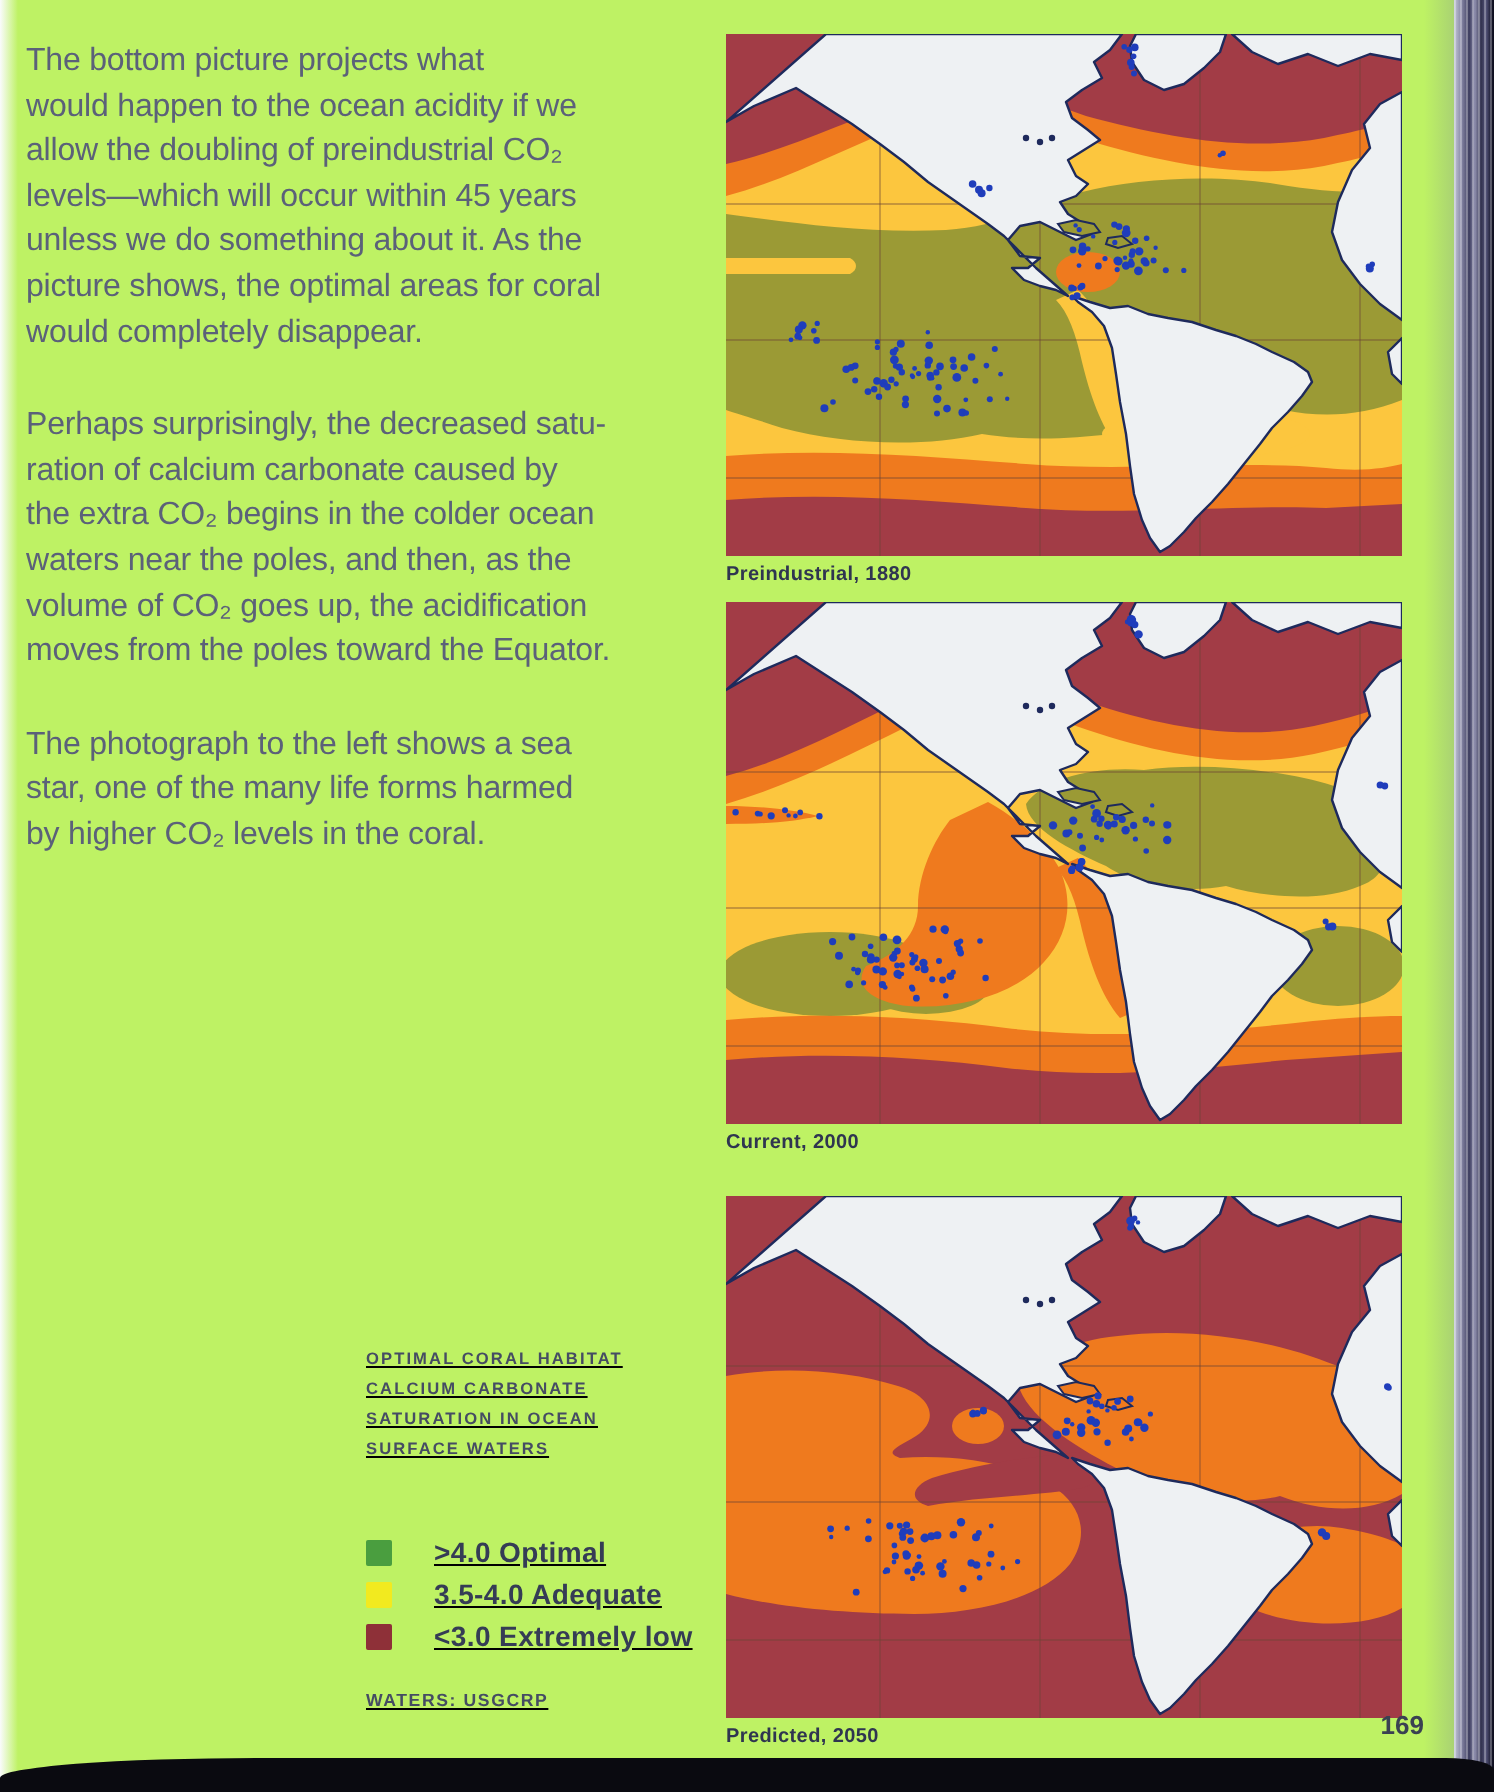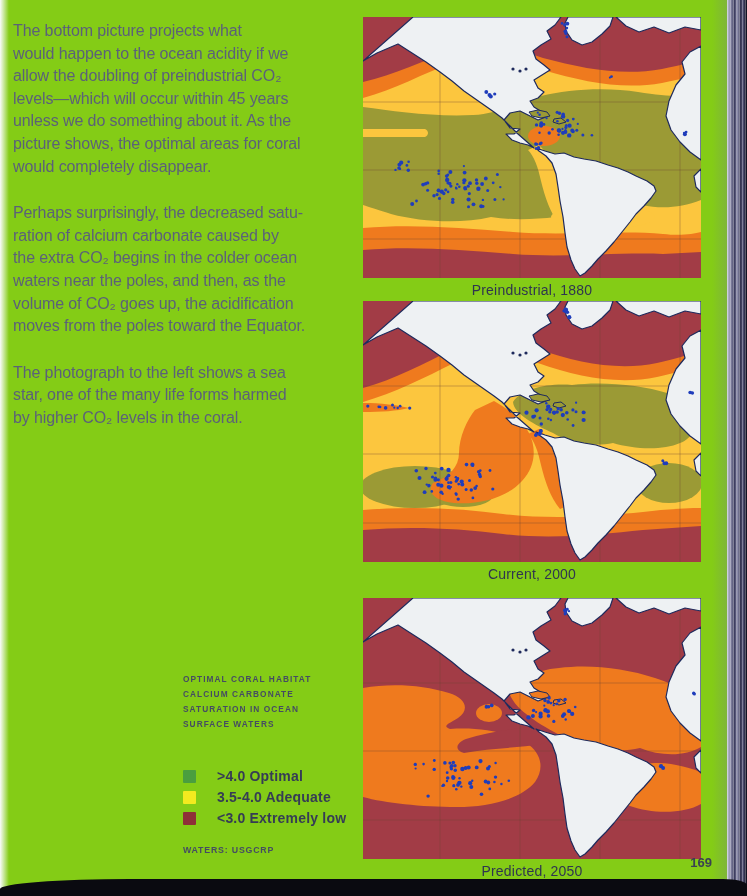--- a/index.html
+++ b/index.html
@@ -1,41 +1,41 @@
 <!DOCTYPE html>
 <html><head>
 <meta charset="utf-8">
 <style>
   html,body{margin:0;padding:0;background:#c9ced8;}
-  .page{position:relative;width:747px;height:896px;background:#84cc16;overflow:hidden;
+  .page{position:relative;width:747px;height:896px;background:#bef264;overflow:hidden;
         font-family:"Liberation Sans","DejaVu Sans",sans-serif;}
   .page-edge-left{position:absolute;left:0;top:0;width:9px;height:100%;
         background:linear-gradient(90deg,#fafbfd 0%,rgba(250,251,253,0) 100%);}
   .page-curve{position:absolute;right:19px;top:0;width:16px;height:100%;
         background:linear-gradient(90deg,rgba(110,120,155,0) 0%,rgba(110,120,155,0.28) 100%);}
   .book-edge-right{position:absolute;top:0;right:0;width:20px;height:100%;
         background:
           repeating-linear-gradient(90deg, rgba(255,255,255,0.28) 0 1px, rgba(0,0,0,0) 1px 3px),
           linear-gradient(90deg,#c3c7d6 0%,#8a8aa8 18%,#3c3c5e 38%,#8f8fae 52%,#32324f 68%,#55557a 80%,#1b1b32 92%,#0d0d1c 100%);}
   .book-edge-bottom{position:absolute;bottom:0;left:0;width:100%;height:17px;background:#0a0a10;
         border-top-left-radius:130px 10px;border-top-right-radius:24px 6px;}
   .text-col{position:absolute;left:13px;top:20px;width:352px;color:#5b6179;}
   .text-col p{margin:0 0 24px 0;font-size:16px;line-height:22.6px;letter-spacing:-0.1px;
         white-space:pre-line;}
-  .legend{position:absolute;left:183px;top:672px;width:175px;}
+  .legend{position:absolute;left:183px;top:672px;width:175px;text-decoration:underline;}
   .legend-title{font-size:8.3px;font-weight:bold;letter-spacing:1.05px;line-height:14.9px;
         color:#454c63;white-space:pre-line;}
   .legend-items{margin-top:34px;}
   .legend-item{display:flex;align-items:center;height:21px;}
   .swatch{width:13px;height:13px;border-radius:1px;margin-right:10px;flex:0 0 auto;}
   .legend-label{font-size:14px;font-weight:bold;letter-spacing:0.2px;color:#353c55;margin-left:11px;}
   .legend-source{margin-top:16px;font-size:8.8px;font-weight:bold;letter-spacing:0.8px;color:#454c63;}
   .map-block{position:absolute;left:363px;margin:0;width:338px;}
   .map-block svg{display:block;width:338px;height:261px;}
-  .map-caption{margin-top:4px;font-size:14px;font-weight:normal;letter-spacing:0.2px;color:#2f3550;text-align:center;}
+  .map-caption{margin-top:4px;font-size:10px;font-weight:bold;letter-spacing:0.2px;color:#2f3550;}
   #map-block-0{top:17px;} #map-block-1{top:301px;} #map-block-2{top:598px;}
   .page-number{position:absolute;left:670px;top:855px;width:42px;text-align:right;
         font-size:13px;font-weight:bold;color:#3a4152;}
 </style>
 </head>
 <body>
 
 <div class="page">
 
   <div class="page-edge-left"></div>

